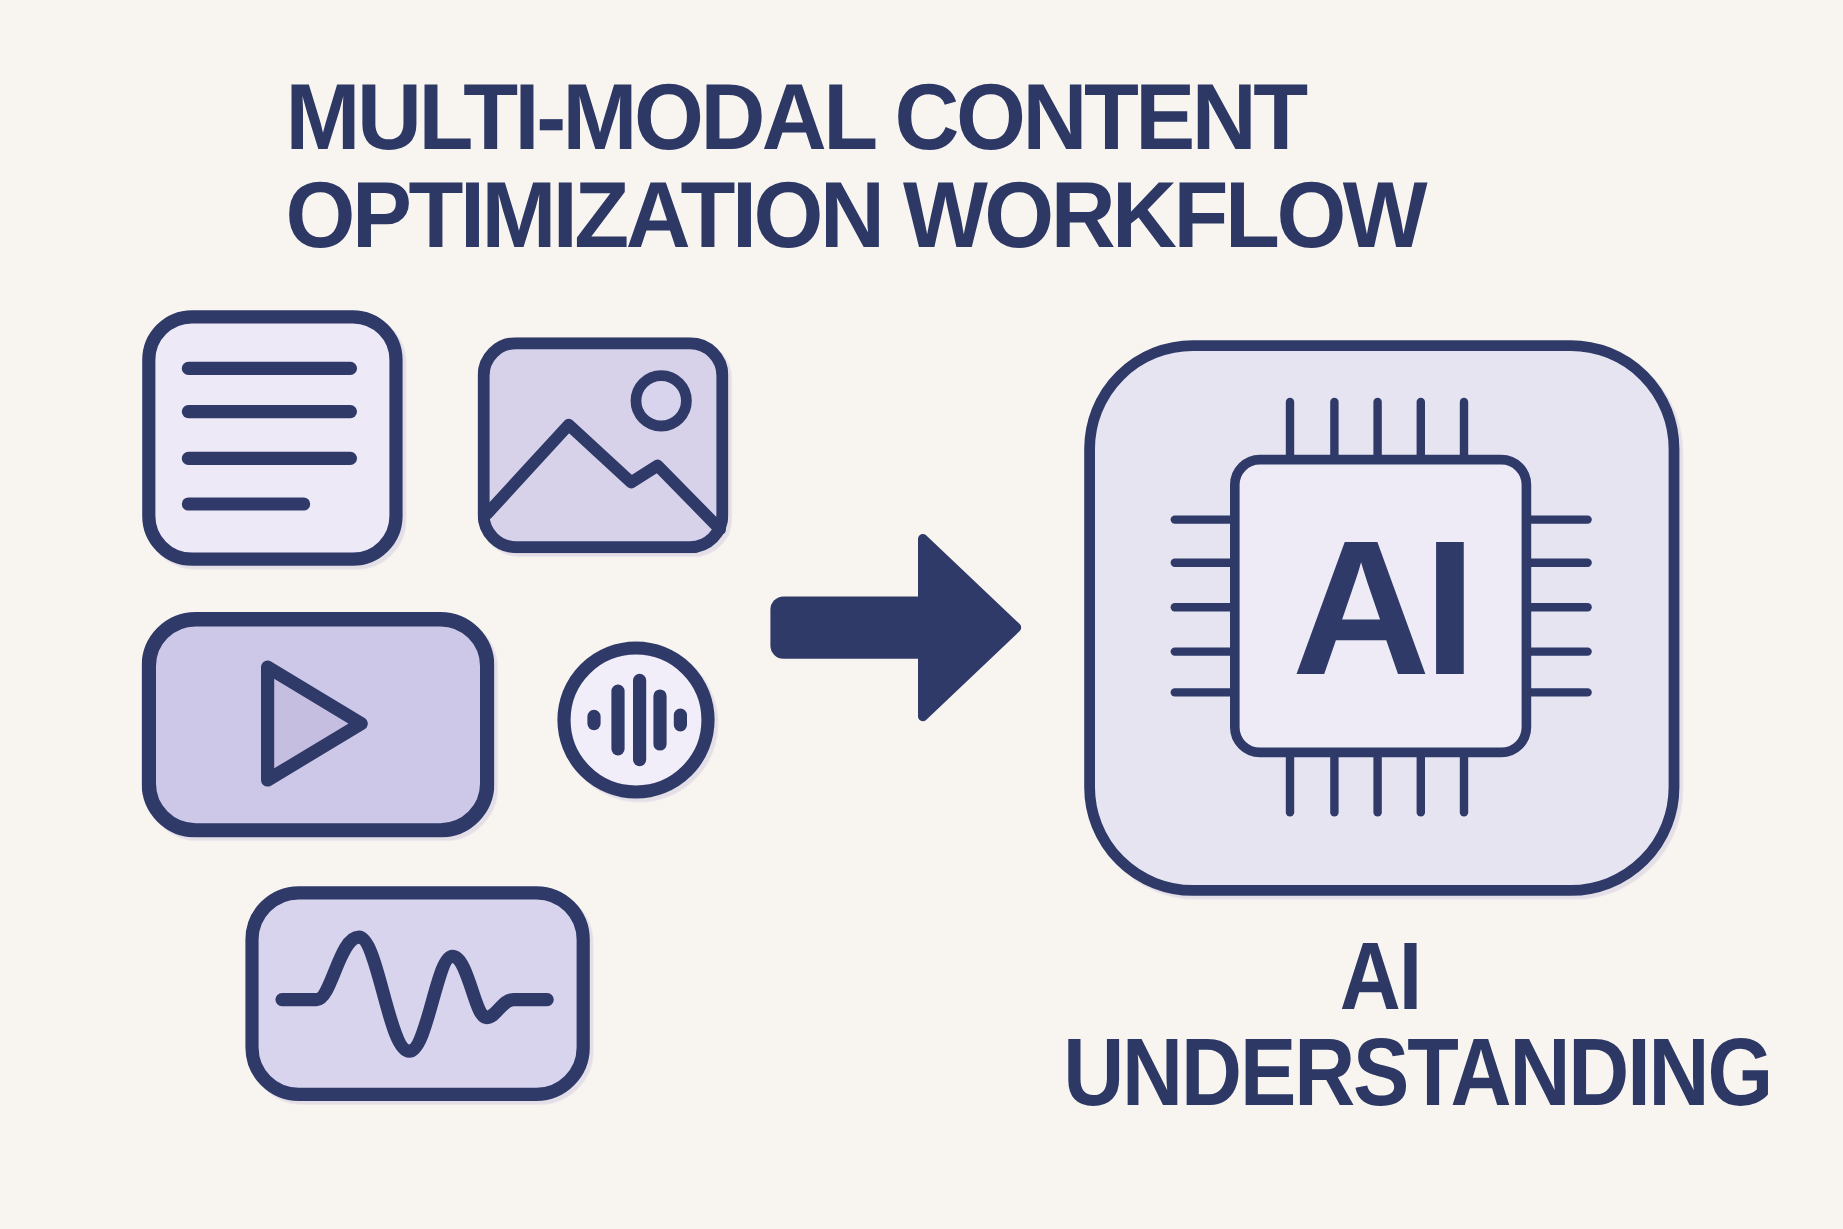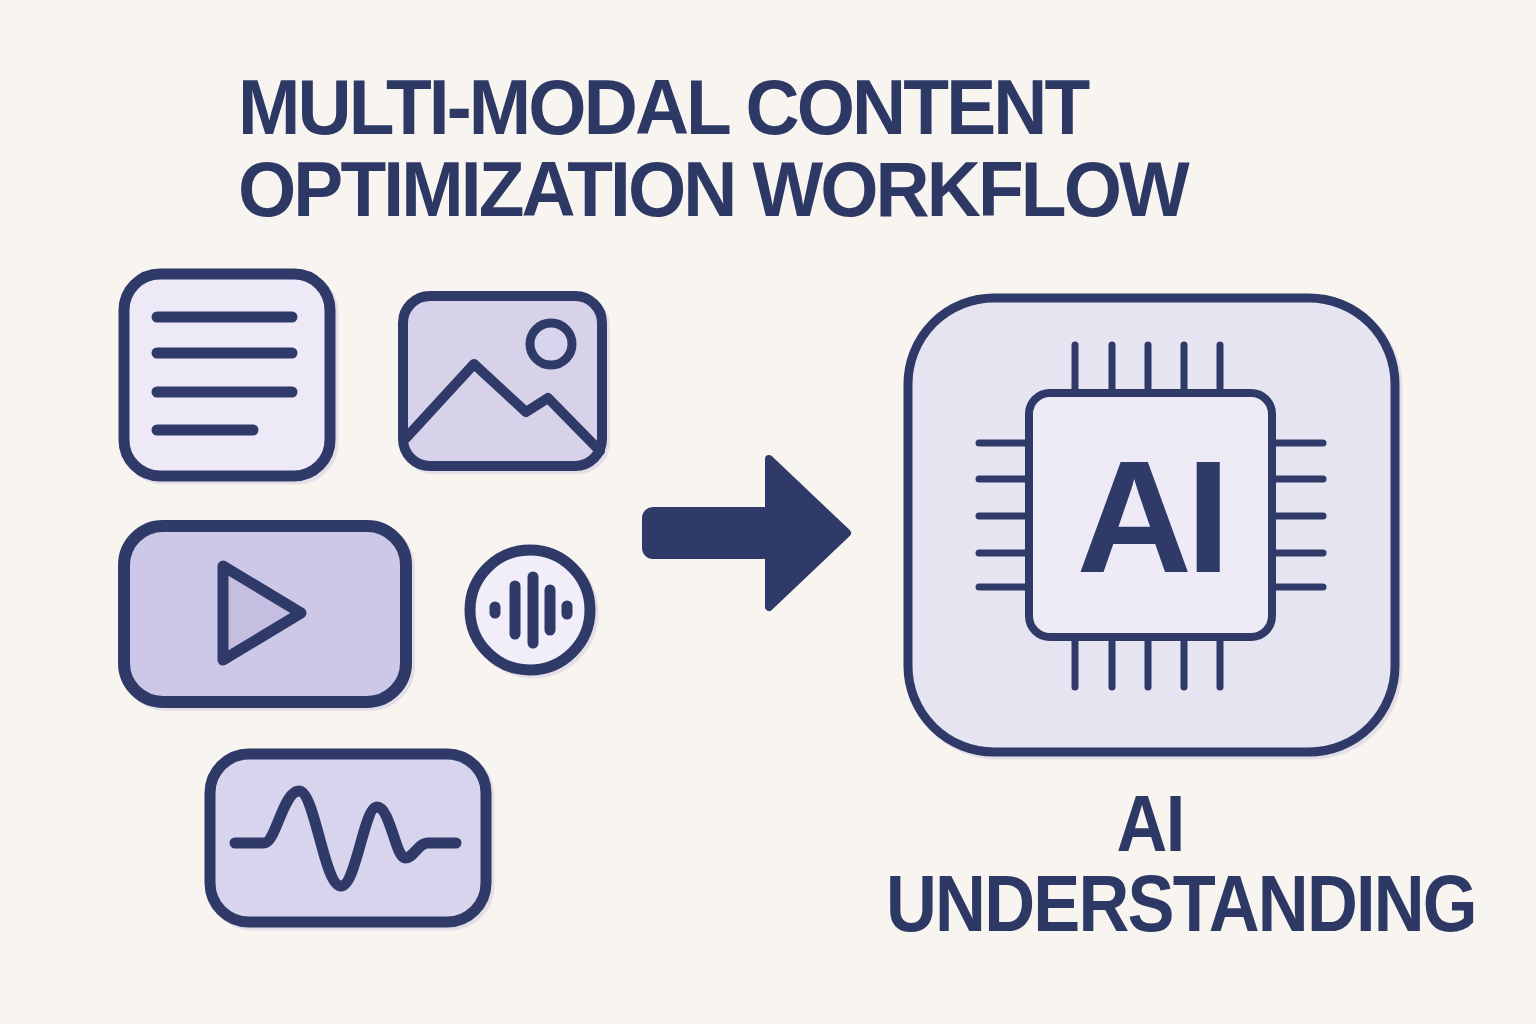--- a/index.html
+++ b/index.html
@@ -20,21 +20,20 @@
   body {
     font-family: "Liberation Sans", sans-serif;
     background: var(--background);
     overflow: hidden;
   }
   .canvas {
     position: relative;
     width: 1536px;
     height: 800px;
     background: var(--background);
-    margin-top: 10px;
   }
   .title {
     position: absolute;
     left: 238px;
     top: 56px;
     font-size: 78px;
     font-weight: 700;
     letter-spacing: -3px;
     line-height: 82px;
     color: var(--ink);

